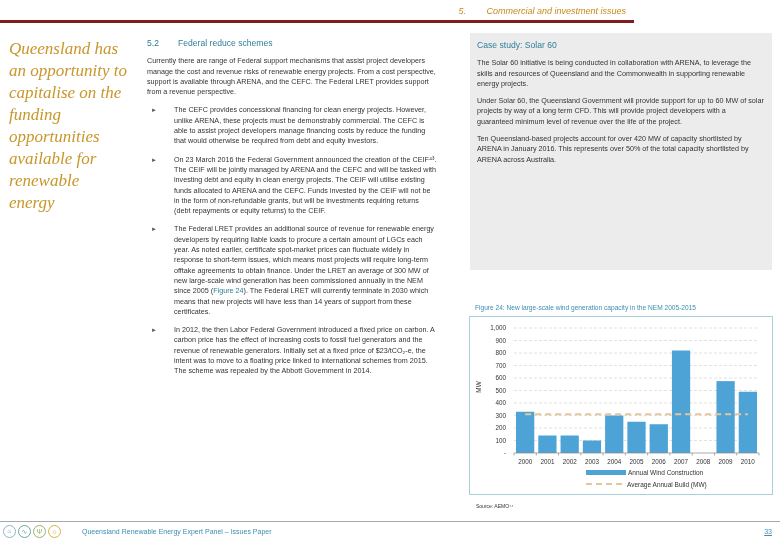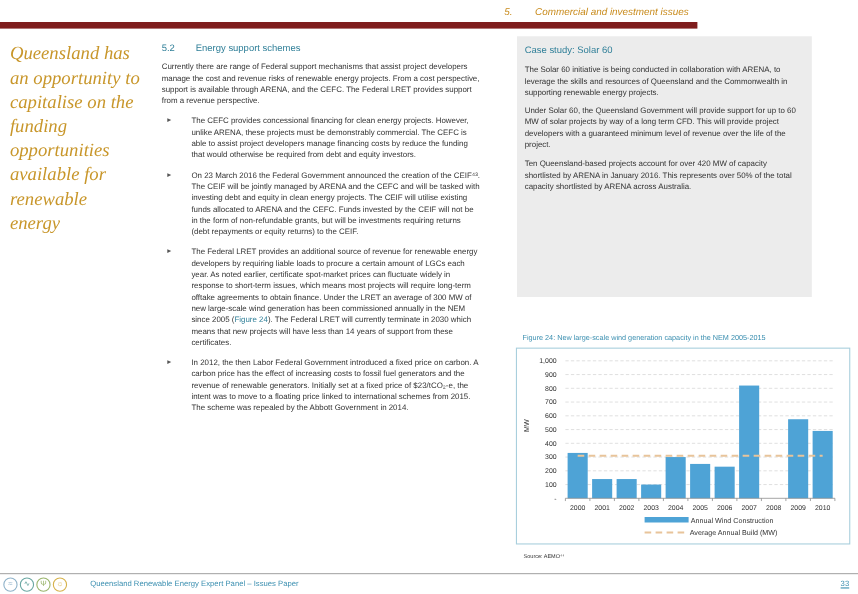--- a/index.html
+++ b/index.html
@@ -1,31 +1,31 @@
 <!DOCTYPE html>
 <html><head>
 <meta charset="utf-8">
 <style>
   html, body { margin:0; padding:0; }
   body { width:780px; height:540px; position:relative; background:#ffffff; overflow:hidden;
          font-family:"Liberation Sans", sans-serif; color:#2b2b2b; }
-  .header { position:absolute; left:0; top:0; width:634px; height:20px; border-bottom:6px solid #7f1d1d; }
+  .header { position:absolute; left:0; top:0; width:634px; height:20px; border-bottom:3px solid #7f1d1d; }
   .header .sec { position:absolute; right:8px; top:6px; font-size:9px; color:#c88a1a; font-style:italic; }
   .header .sec .num { margin-right:18px; }
   .sidebar { position:absolute; left:9px; top:38px; width:120px; font-family:Liberation Serif, serif;
              font-style:italic; font-size:17px; line-height:22px; color:#c8962a; }
   .main { position:absolute; left:147px; top:38px; width:290px; font-size:7.2px; line-height:10.3px; color:#333; }
   .main h2 { margin:0 0 8px 0; font-size:8.6px; font-weight:normal; color:#2f7f98; }
   .main h2 .n { display:inline-block; width:31px; }
   .main p { margin:0 0 8px 0; }
   .bullets { list-style:none; margin:0; padding:0; }
   .bullets li { position:relative; padding-left:27px; margin-bottom:8px; }
   .bullets li .b { position:absolute; left:4px; top:0; font-size:6px; color:#555; }
   .link { color:#2f7f98; }
-  .case { position:absolute; left:470px; top:33px; width:268px; height:237px; background:#ececec; padding:0; }
+  .case { position:absolute; left:470px; top:33px; width:302px; height:237px; background:#ececec; padding:0; }
   .case .in { padding:7px 8px 0 7px; font-size:7.2px; line-height:10.3px; color:#333; }
   .case h3 { margin:0 0 8px 0; font-size:8.6px; font-weight:normal; color:#2f7f98; }
   .case p { margin:0 0 7px 0; }
   .figtitle { position:absolute; left:475px; top:304px; font-size:6.6px; color:#3b8fb0; }
   .chartbox { position:absolute; left:469px; top:316px; width:302px; height:177px; border:1px solid #a9cfdd; }
   .source { position:absolute; left:476px; top:503px; font-size:5px; color:#333; }
   .footer { position:absolute; left:0; top:521px; width:780px; border-top:1px solid #a8a8a8; }
   .footer .logos { position:absolute; left:3px; top:3px; display:flex; gap:2px; }
   .footer .logo { width:13px; height:13px; border-radius:50%; border:1px solid; box-sizing:border-box;
                   font-size:7px; line-height:11px; text-align:center; }
@@ -40,21 +40,21 @@
   <span class="sec">
     <span class="num">5.</span>
     <span>Commercial and investment issues</span>
   </span>
 </div>
 
 <div class="sidebar">Queensland has an opportunity to capitalise on the funding opportunities available for renewable energy</div>
 
 <div class="main">
   <h2>
-    <span class="n">5.2</span><span>Energy support schemes</span>
+    <span class="n">5.2</span><span>Federal reduce schemes</span>
   </h2>
   <p>Currently there are range of Federal support mechanisms that assist project developers manage the cost and revenue risks of renewable energy projects. From a cost perspective, support is available through ARENA, and the CEFC. The Federal LRET provides support from a revenue perspective.</p>
   <ul class="bullets">
     <li><span class="b">►</span><span>The CEFC provides concessional financing for clean energy projects. However, unlike ARENA, these projects must be demonstrably commercial. The CEFC is able to assist project developers manage financing costs by reduce the funding that would otherwise be required from debt and equity investors.</span></li>
     <li><span class="b">►</span><span>On 23 March 2016 the Federal Government announced the creation of the CEIF⁴³. The CEIF will be jointly managed by ARENA and the CEFC and will be tasked with investing debt and equity in clean energy projects. The CEIF will utilise existing funds allocated to ARENA and the CEFC. Funds invested by the CEIF will not be in the form of non-refundable grants, but will be investments requiring returns (debt repayments or equity returns) to the CEIF.</span></li>
     <li><span class="b">►</span><span>The Federal LRET provides an additional source of revenue for renewable energy developers by requiring liable loads to procure a certain amount of LGCs each year. As noted earlier, certificate spot-market prices can fluctuate widely in response to short-term issues, which means most projects will require long-term offtake agreements to obtain finance. Under the LRET an average of 300 MW of new large-scale wind generation has been commissioned annually in the NEM since 2005 (</span><span class="link">Figure 24</span><span>). The Federal LRET will currently terminate in 2030 which means that new projects will have less than 14 years of support from these certificates.</span></li>
     <li><span class="b">►</span><span>In 2012, the then Labor Federal Government introduced a fixed price on carbon. A carbon price has the effect of increasing costs to fossil fuel generators and the revenue of renewable generators. Initially set at a fixed price of $23/tCO₂-e, the intent was to move to a floating price linked to international schemes from 2015. The scheme was repealed by the Abbott Government in 2014.</span></li>
   </ul>
 </div>
 

